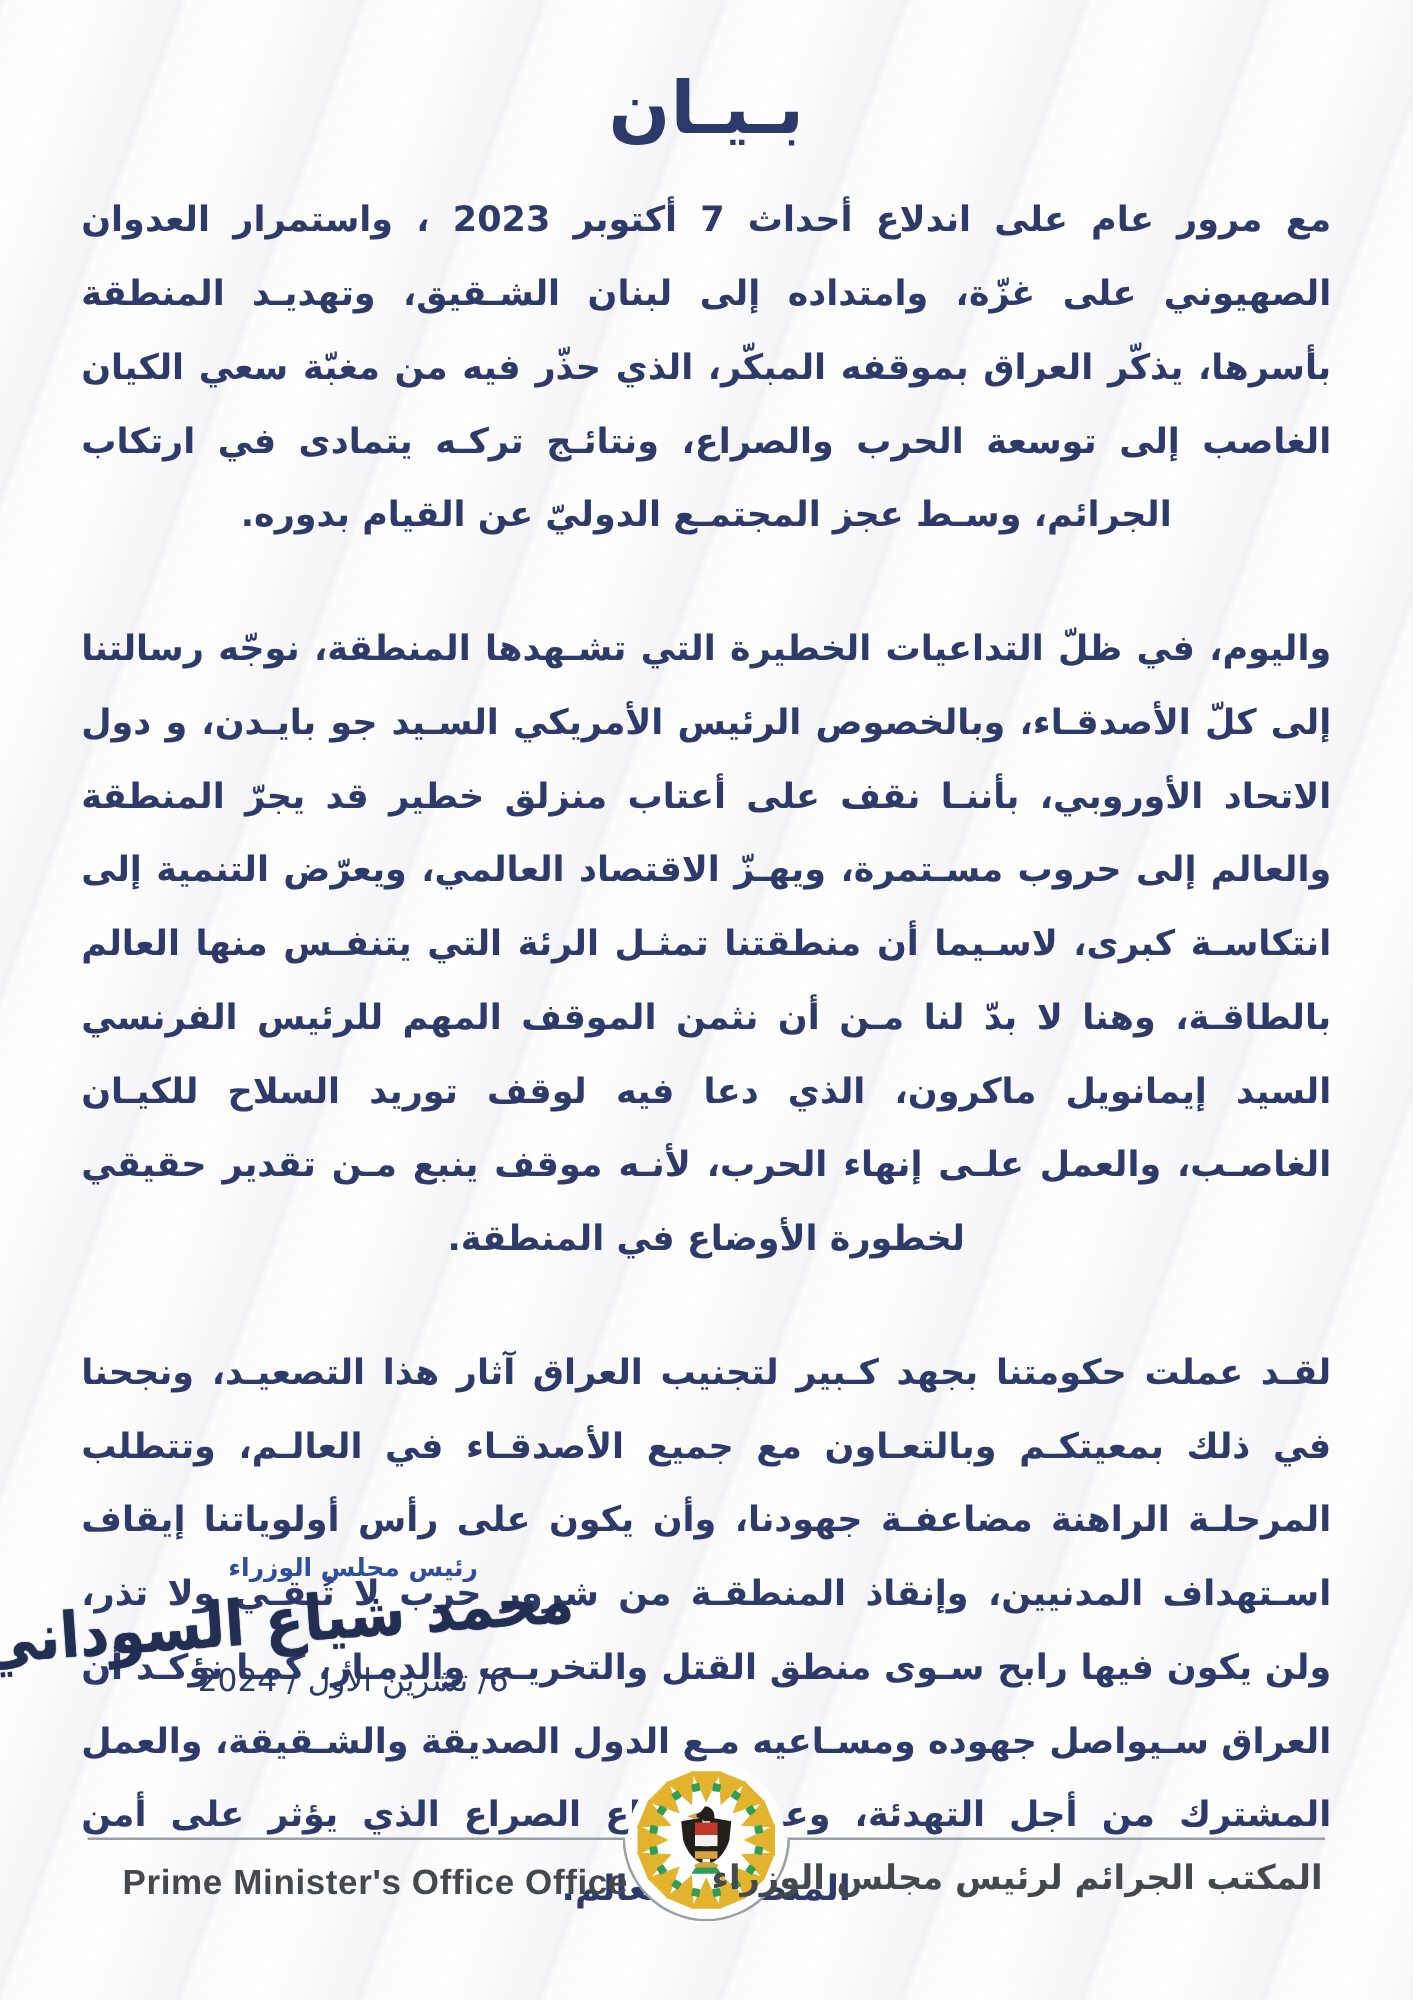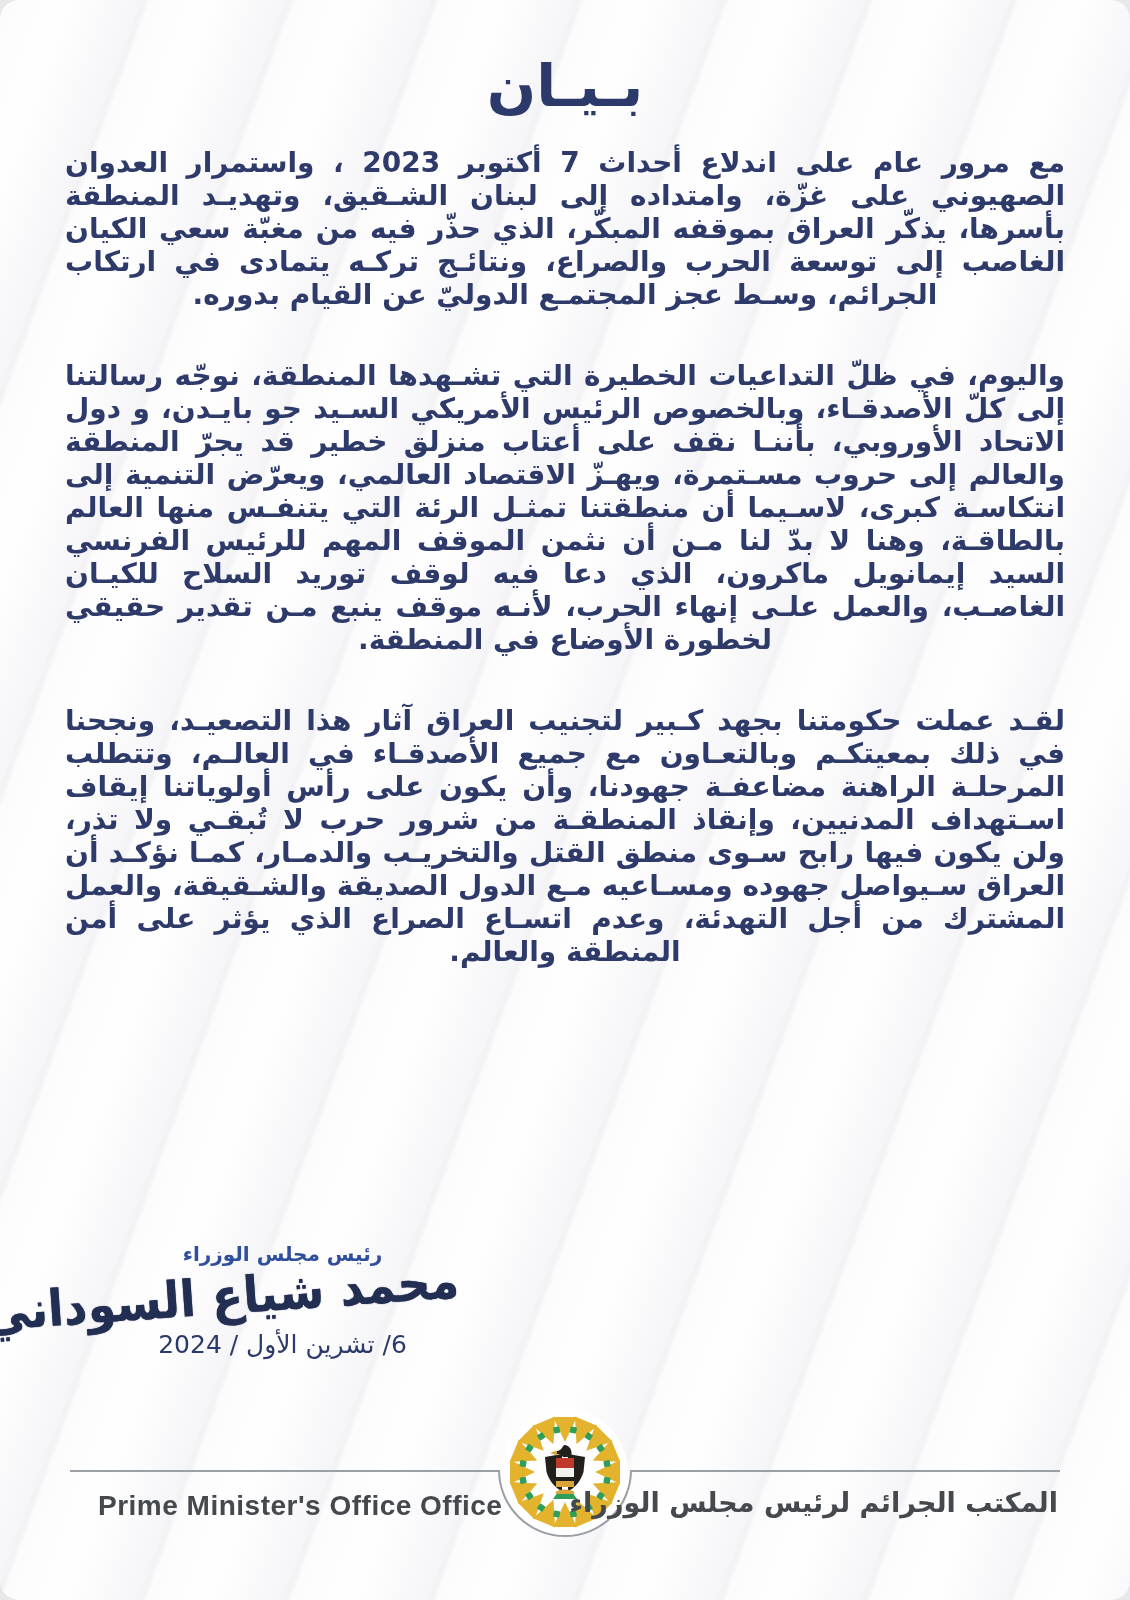--- a/index.html
+++ b/index.html
@@ -11,41 +11,40 @@
     background-color: #fcfcfd;
     background-image:
       repeating-linear-gradient(110deg,
         rgba(216,216,224,0.28) 0px,
         rgba(255,255,255,0) 6px,
         rgba(255,255,255,0.9) 60px,
         rgba(234,234,240,0.35) 132px,
         rgba(216,216,224,0.28) 136px);
     overflow: hidden;
     font-family: "DejaVu Sans", sans-serif;
-    border-radius: 19px;
   }
   .doc-title {
     margin: 52px 0 26px;
     text-align: center;
     direction: rtl;
     font-size: 58px;
     font-weight: bold;
     color: #2c3a6b;
     letter-spacing: 1px;
   }
   .body-text {
     width: 1000px;
     margin: 0 auto;
     direction: rtl;
     text-align: justify;
     text-align-last: center;
     font-size: 28px;
     font-weight: bold;
     color: #2e3a69;
-    line-height: 33px;
+    line-height: 59px;
   }
   .body-text p { margin: 0 0 48px; }
   .signature {
     position: absolute;
     left: 85px;
     top: 1242px;
     width: 395px;
     text-align: center;
     direction: rtl;
   }

